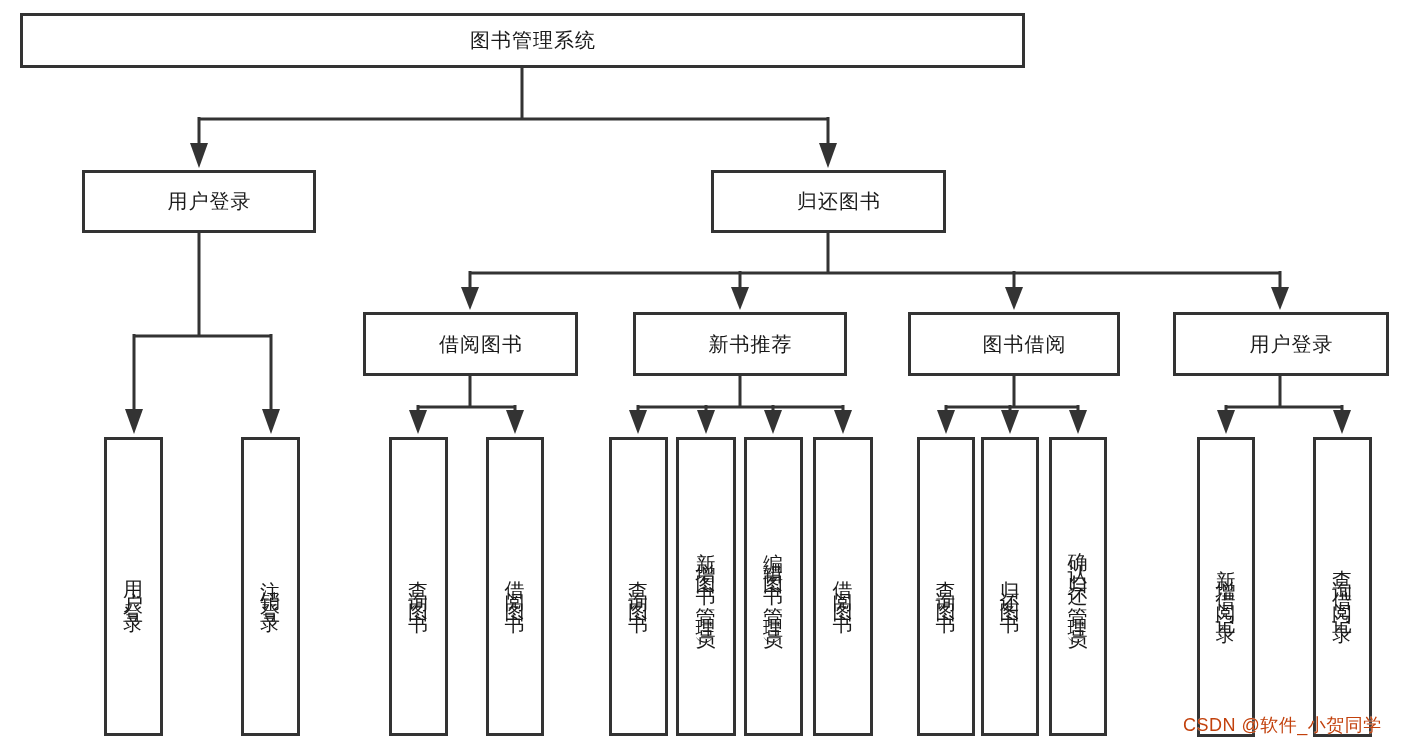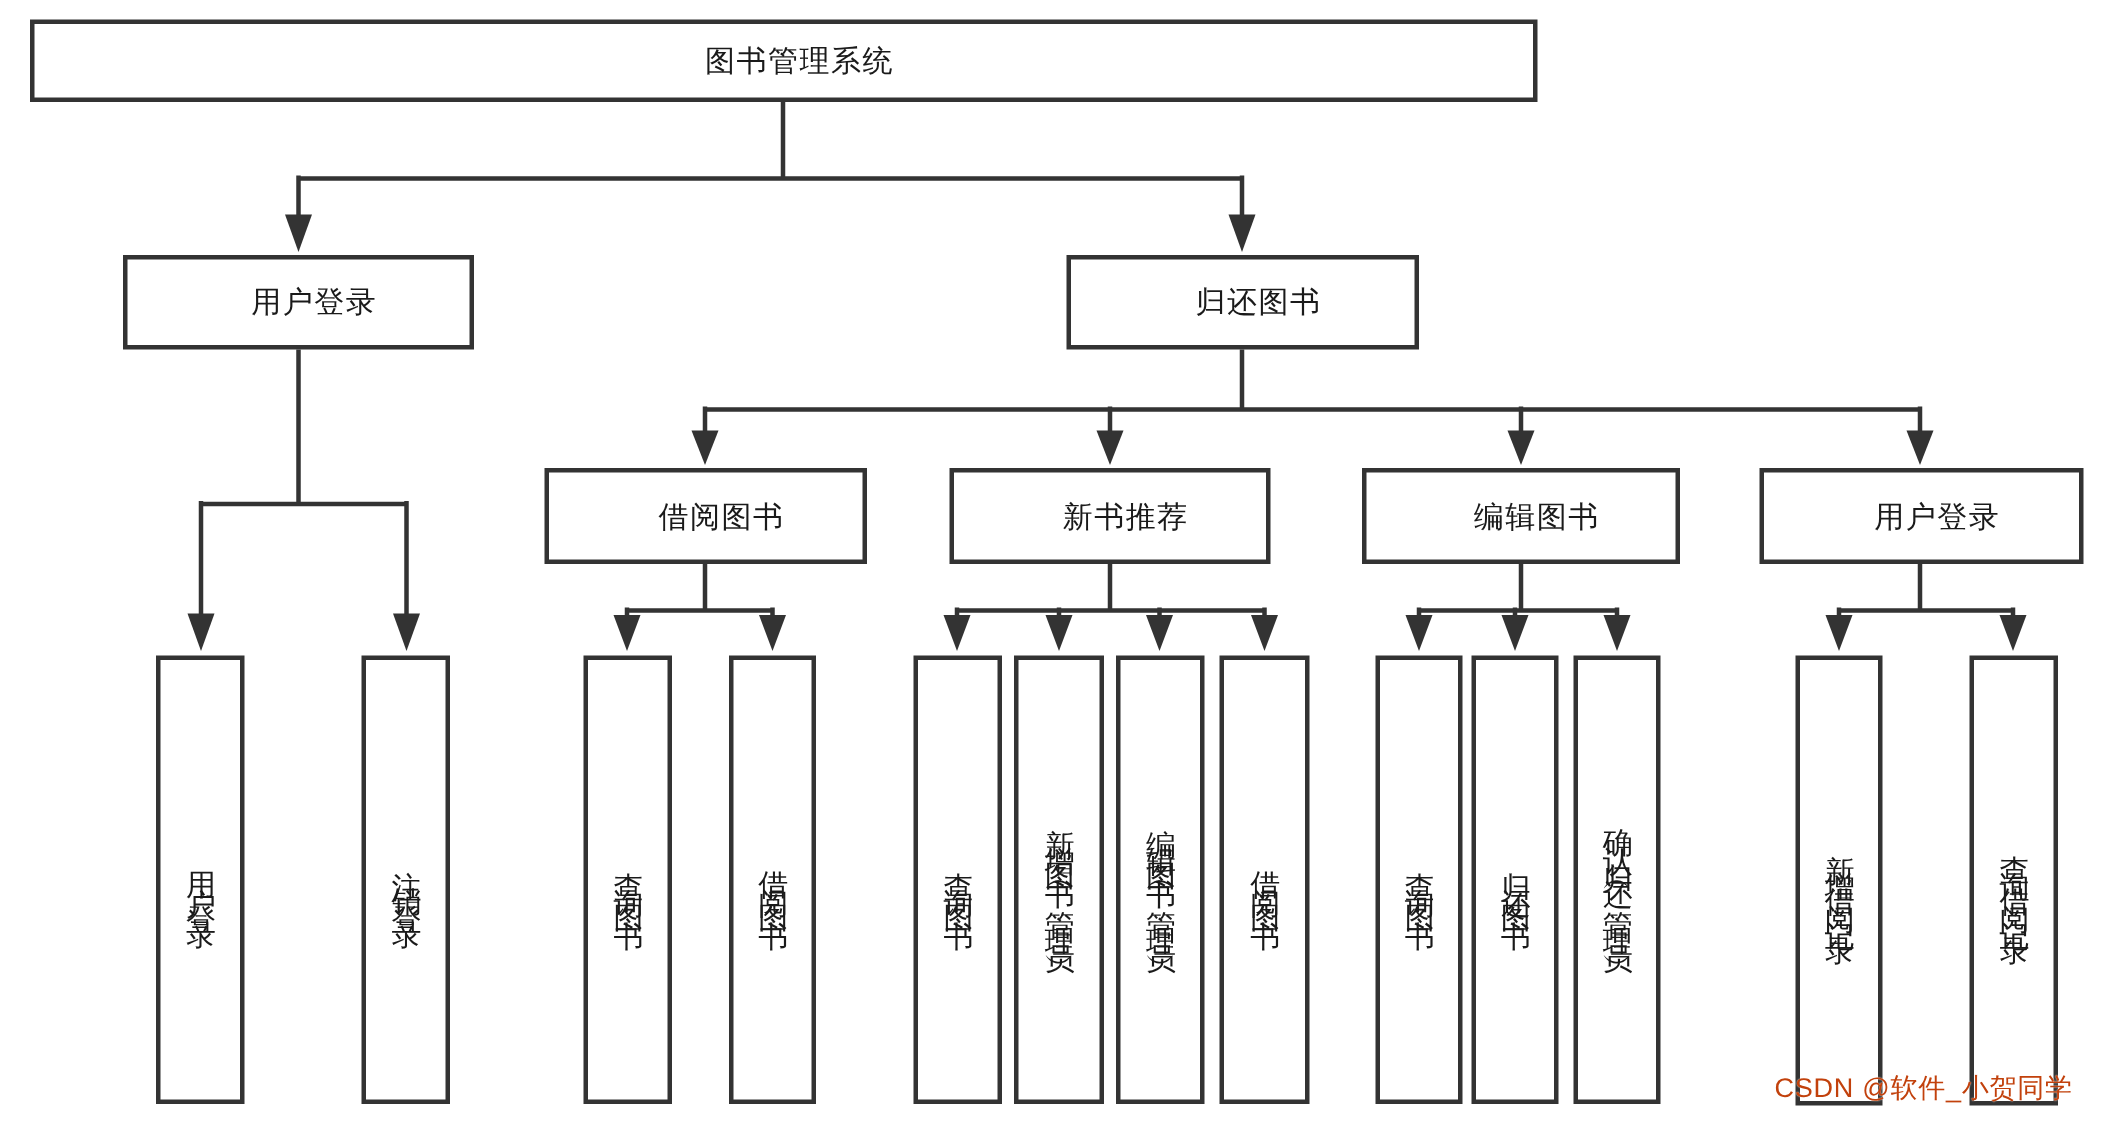--- a/index.html
+++ b/index.html
@@ -117,21 +117,21 @@
     </g>
   </svg>
 
   <div class="node" style="left:20px; top:13px; width:1005px; height:55px;">图书管理系统</div>
 
   <div class="node" style="left:82px; top:170px; width:234px; height:63px;">用户登录</div>
   <div class="node" style="left:711px; top:170px; width:235px; height:63px;">归还图书</div>
 
   <div class="node" style="left:363px; top:312px; width:215px; height:64px;">借阅图书</div>
   <div class="node" style="left:633px; top:312px; width:214px; height:64px;">新书推荐</div>
-  <div class="node" style="left:908px; top:312px; width:212px; height:64px;">编辑图书</div>
+  <div class="node" style="left:908px; top:312px; width:212px; height:64px;">图书借阅</div>
   <div class="node" style="left:1173px; top:312px; width:216px; height:64px;">用户登录</div>
 
   <div class="node v" style="left:104px; top:437px; width:59px; height:299px;">用户登录</div>
   <div class="node v" style="left:241px; top:437px; width:59px; height:299px;">注销登录</div>
 
   <div class="node v" style="left:389px; top:437px; width:59px; height:299px;">查询图书</div>
   <div class="node v" style="left:486px; top:437px; width:58px; height:299px;">借阅图书</div>
 
   <div class="node v" style="left:609px; top:437px; width:59px; height:299px;">查询图书</div>
   <div class="node v" style="left:676px; top:437px; width:60px; height:299px;">新增图书（管理员）</div>

